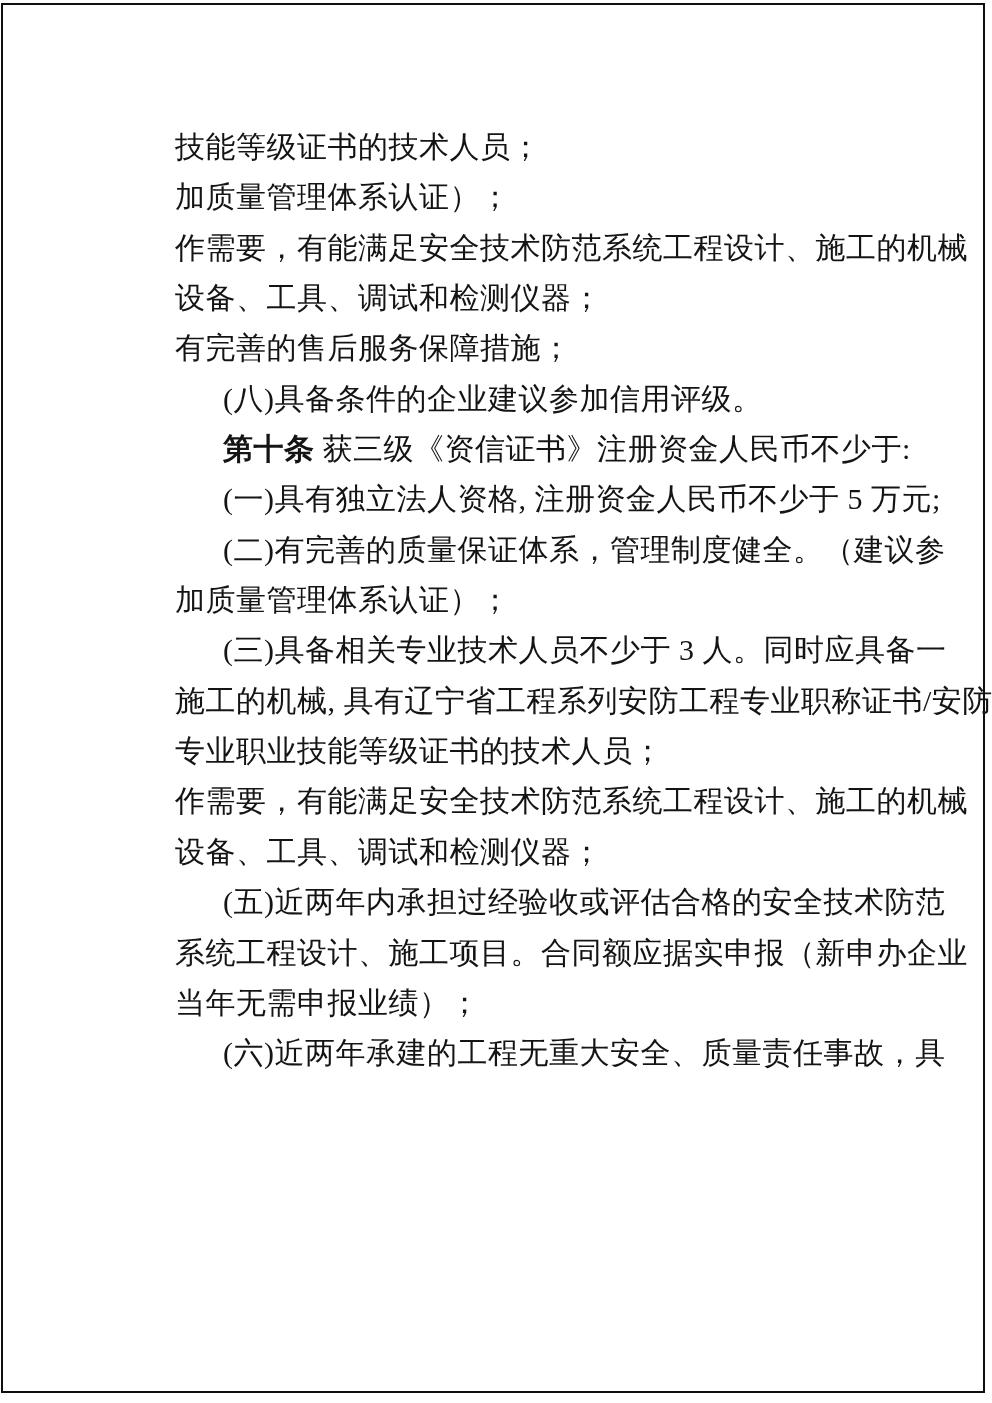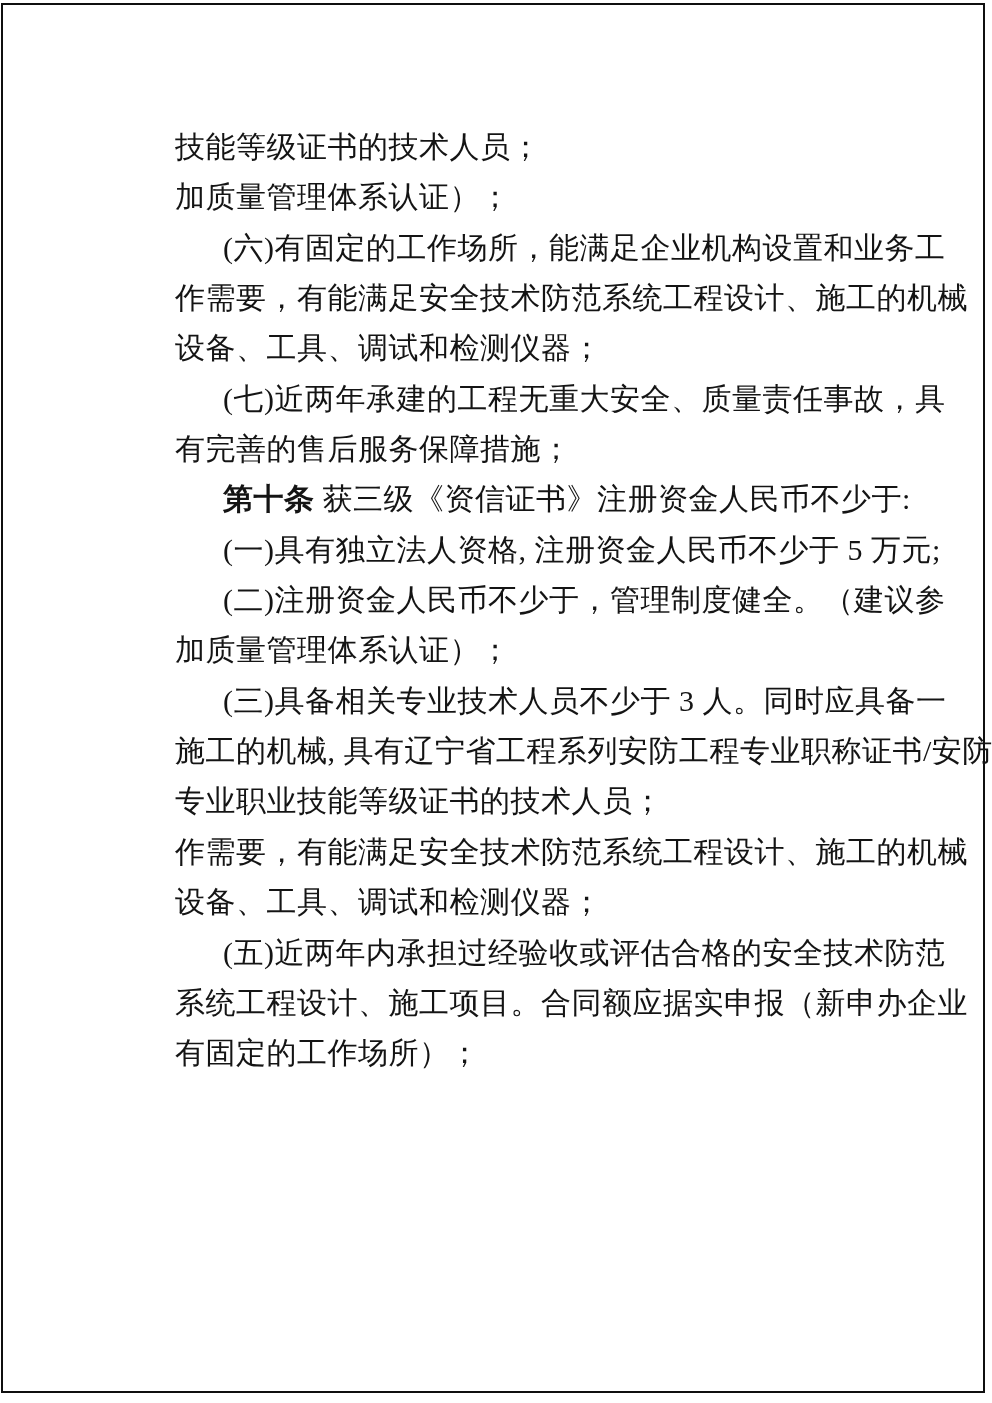--- a/index.html
+++ b/index.html
@@ -52,30 +52,30 @@
   }
 </style>
 </head>
 <body>
 
 <div class="page-frame"></div>
 
 <div class="text-block">
     <div class="line"><span>技能等级证书的技术人员；</span></div>
     <div class="line"><span>加质量管理体系认证）；</span></div>
-    <div class="line indent justify"><span>(六)有固定的工作场所，能满足企业机构设置和业务工</span></div>
     <div class="line justify"><span>作需要，有能满足安全技术防范系统工程设计、施工的机械</span></div>
     <div class="line"><span>设备、工具、调试和检测仪器；</span></div>
-    <div class="line indent justify"><span>(七)近两年承建的工程无重大安全、质量责任事故，具</span></div>
     <div class="line"><span>有完善的售后服务保障措施；</span></div>
+    <div class="line indent"><span>(八)具备条件的企业建议参加信用评级。</span></div>
     <div class="line indent"><span class="bold">第十条</span><span> 获三级《资信证书》注册资金人民币不少于:</span></div>
     <div class="line indent"><span>(一)具有独立法人资格, 注册资金人民币不少于 5 万元;</span></div>
-    <div class="line indent justify"><span>(二)注册资金人民币不少于，管理制度健全。（建议参</span></div>
+    <div class="line indent justify"><span>(二)有完善的质量保证体系，管理制度健全。（建议参</span></div>
     <div class="line"><span>加质量管理体系认证）；</span></div>
     <div class="line indent justify"><span>(三)具备相关专业技术人员不少于 3 人。同时应具备一</span></div>
     <div class="line justify"><span>施工的机械, 具有辽宁省工程系列安防工程专业职称证书/安防</span></div>
     <div class="line"><span>专业职业技能等级证书的技术人员；</span></div>
     <div class="line justify"><span>作需要，有能满足安全技术防范系统工程设计、施工的机械</span></div>
     <div class="line"><span>设备、工具、调试和检测仪器；</span></div>
     <div class="line indent justify"><span>(五)近两年内承担过经验收或评估合格的安全技术防范</span></div>
     <div class="line justify"><span>系统工程设计、施工项目。合同额应据实申报（新申办企业</span></div>
-    <div class="line"><span>有固定的工作场所）；</span></div>
+    <div class="line"><span>当年无需申报业绩）；</span></div>
+    <div class="line indent justify"><span>(六)近两年承建的工程无重大安全、质量责任事故，具</span></div>
   </div>
 
 </body></html>

